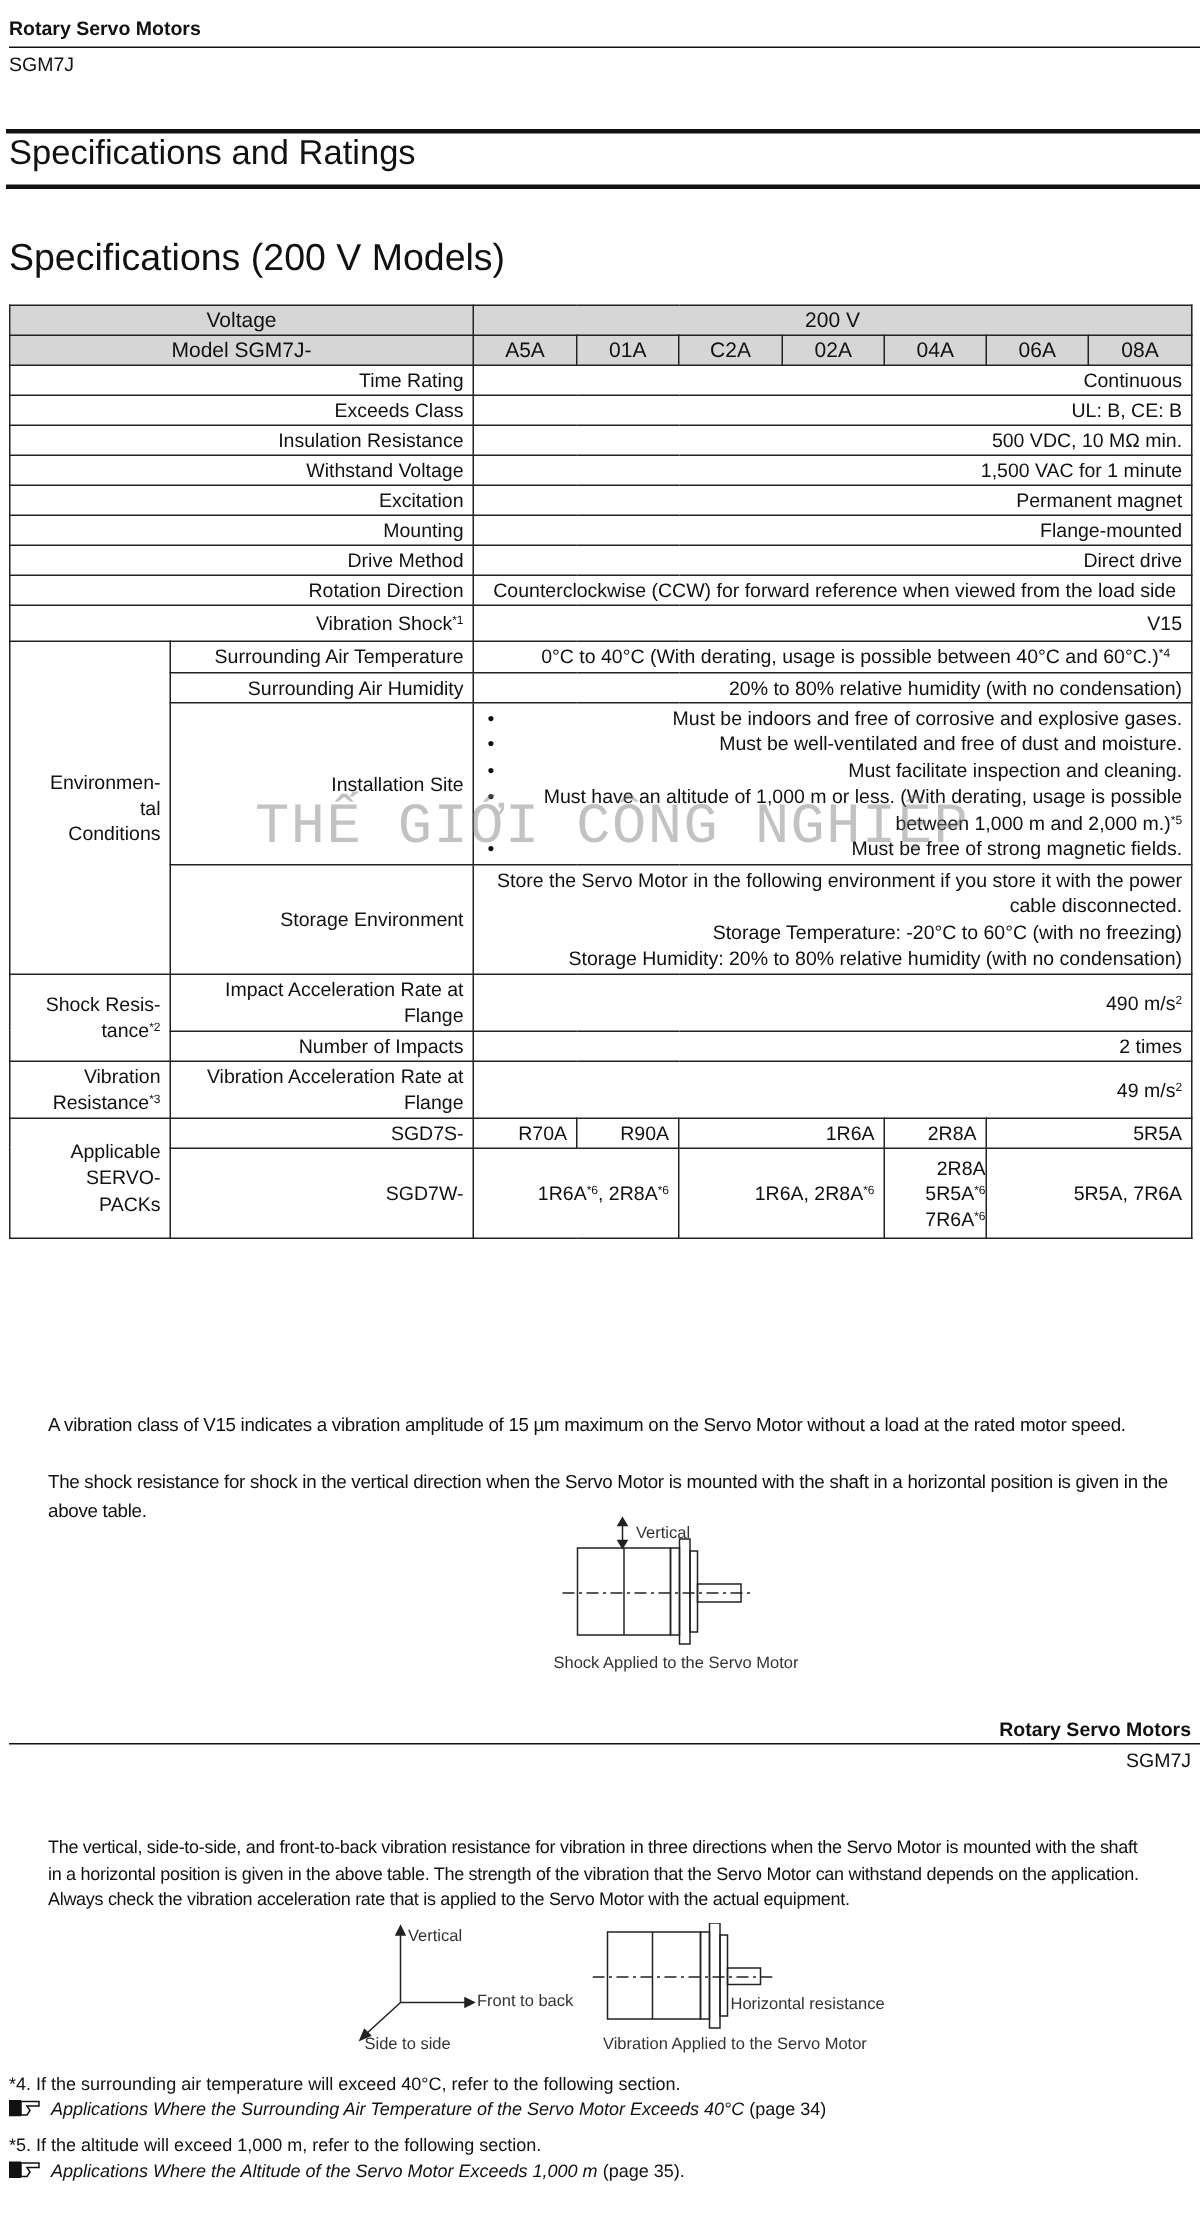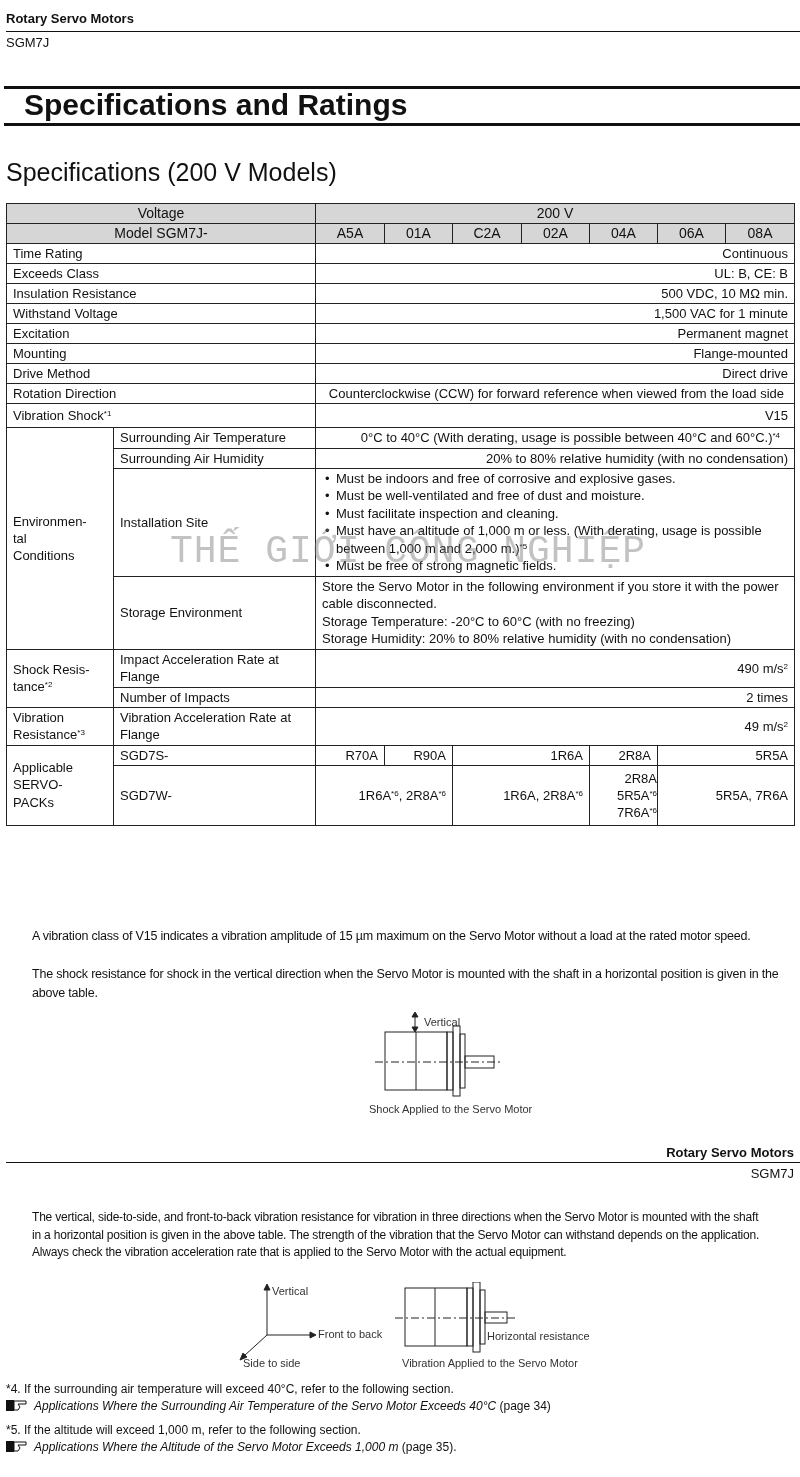--- a/index.html
+++ b/index.html
@@ -3,41 +3,41 @@
 <meta charset="utf-8">
 <style>
   html, body { margin:0; padding:0; background:#fff; }
   body { width:800px; height:1477px; position:relative; overflow:hidden;
          font-family:"Liberation Sans", sans-serif; color:#111; }
   .abs { position:absolute; }
   .hdr-title { left:6px; top:11px; font-weight:bold; font-size:13px; }
   .hdr-rule { left:6px; right:0; top:31px; height:1px; background:#111; }
   .hdr-sub { left:6px; top:35px; font-size:13px; }
   .rule-thick { left:4px; right:0; height:3px; background:#111; }
-  .h1 { left:24px; top:88px; font-size:30px;font-weight:bold; }
+  .h1 { left:6px; top:88px; font-size:23px; }
   .h2 { left:6px; top:158px; font-size:25px; }
 
   table.spec { position:absolute; left:6px; top:203px; width:788px; border-collapse:collapse;
                font-size:13px; table-layout:fixed; }
-  table.spec td { border:1.5px solid #222; padding:1px 6px; line-height:17px; vertical-align:middle; }
+  table.spec td { border:1.5px solid #222; padding:1px 6px; line-height:17px; vertical-align:middle;text-align:right; }
   table.spec td.c { text-align:right; }
   table.spec tr.gray td { background:#d6d6d6; font-size:14px; text-align:center; }
   table.spec td.lh { line-height:17.5px; }
   sup { font-size:8px; vertical-align:top; position:relative; top:-2px; }
   ul.bul { margin:0; padding:0 0 0 14px; list-style:none; }
   ul.bul li { position:relative; }
   ul.bul li::before { content:"•"; position:absolute; left:-11px; }
 
   .watermark { left:140px; top:530px; font-family:Liberation Mono, monospace; font-size:38px;
                color:rgba(120,120,120,0.45); letter-spacing:1px; white-space:nowrap; pointer-events:none;margin-left:30px; }
 
   .note { font-size:13px; line-height:19px; }
   .note .n { display:inline-block; width:26px; }
   .note .ind { padding-left:26px; text-indent:-26px; }
-  .note.cond { font-size:12.5px; letter-spacing:-0.2px; }
+  .note.cond { font-size:12.5px; letter-spacing:-0.2px;margin-top:14px; }
   .ref { font-size:13px; line-height:19px; }
   .ref i { }
   .hand { display:inline-block; width:22px; height:12px; vertical-align:-1px; margin-right:6px; }
 
   .diag-cap { font-size:11px; color:#333; white-space:nowrap; }
   .hdr2-title { right:6px; top:1145px; font-weight:bold; font-size:13px; }
   .hdr2-rule { left:6px; right:0; top:1162px; height:1px; background:#111; }
   .hdr2-sub { right:6px; top:1166px; font-size:13px; }
 </style>
 </head>

